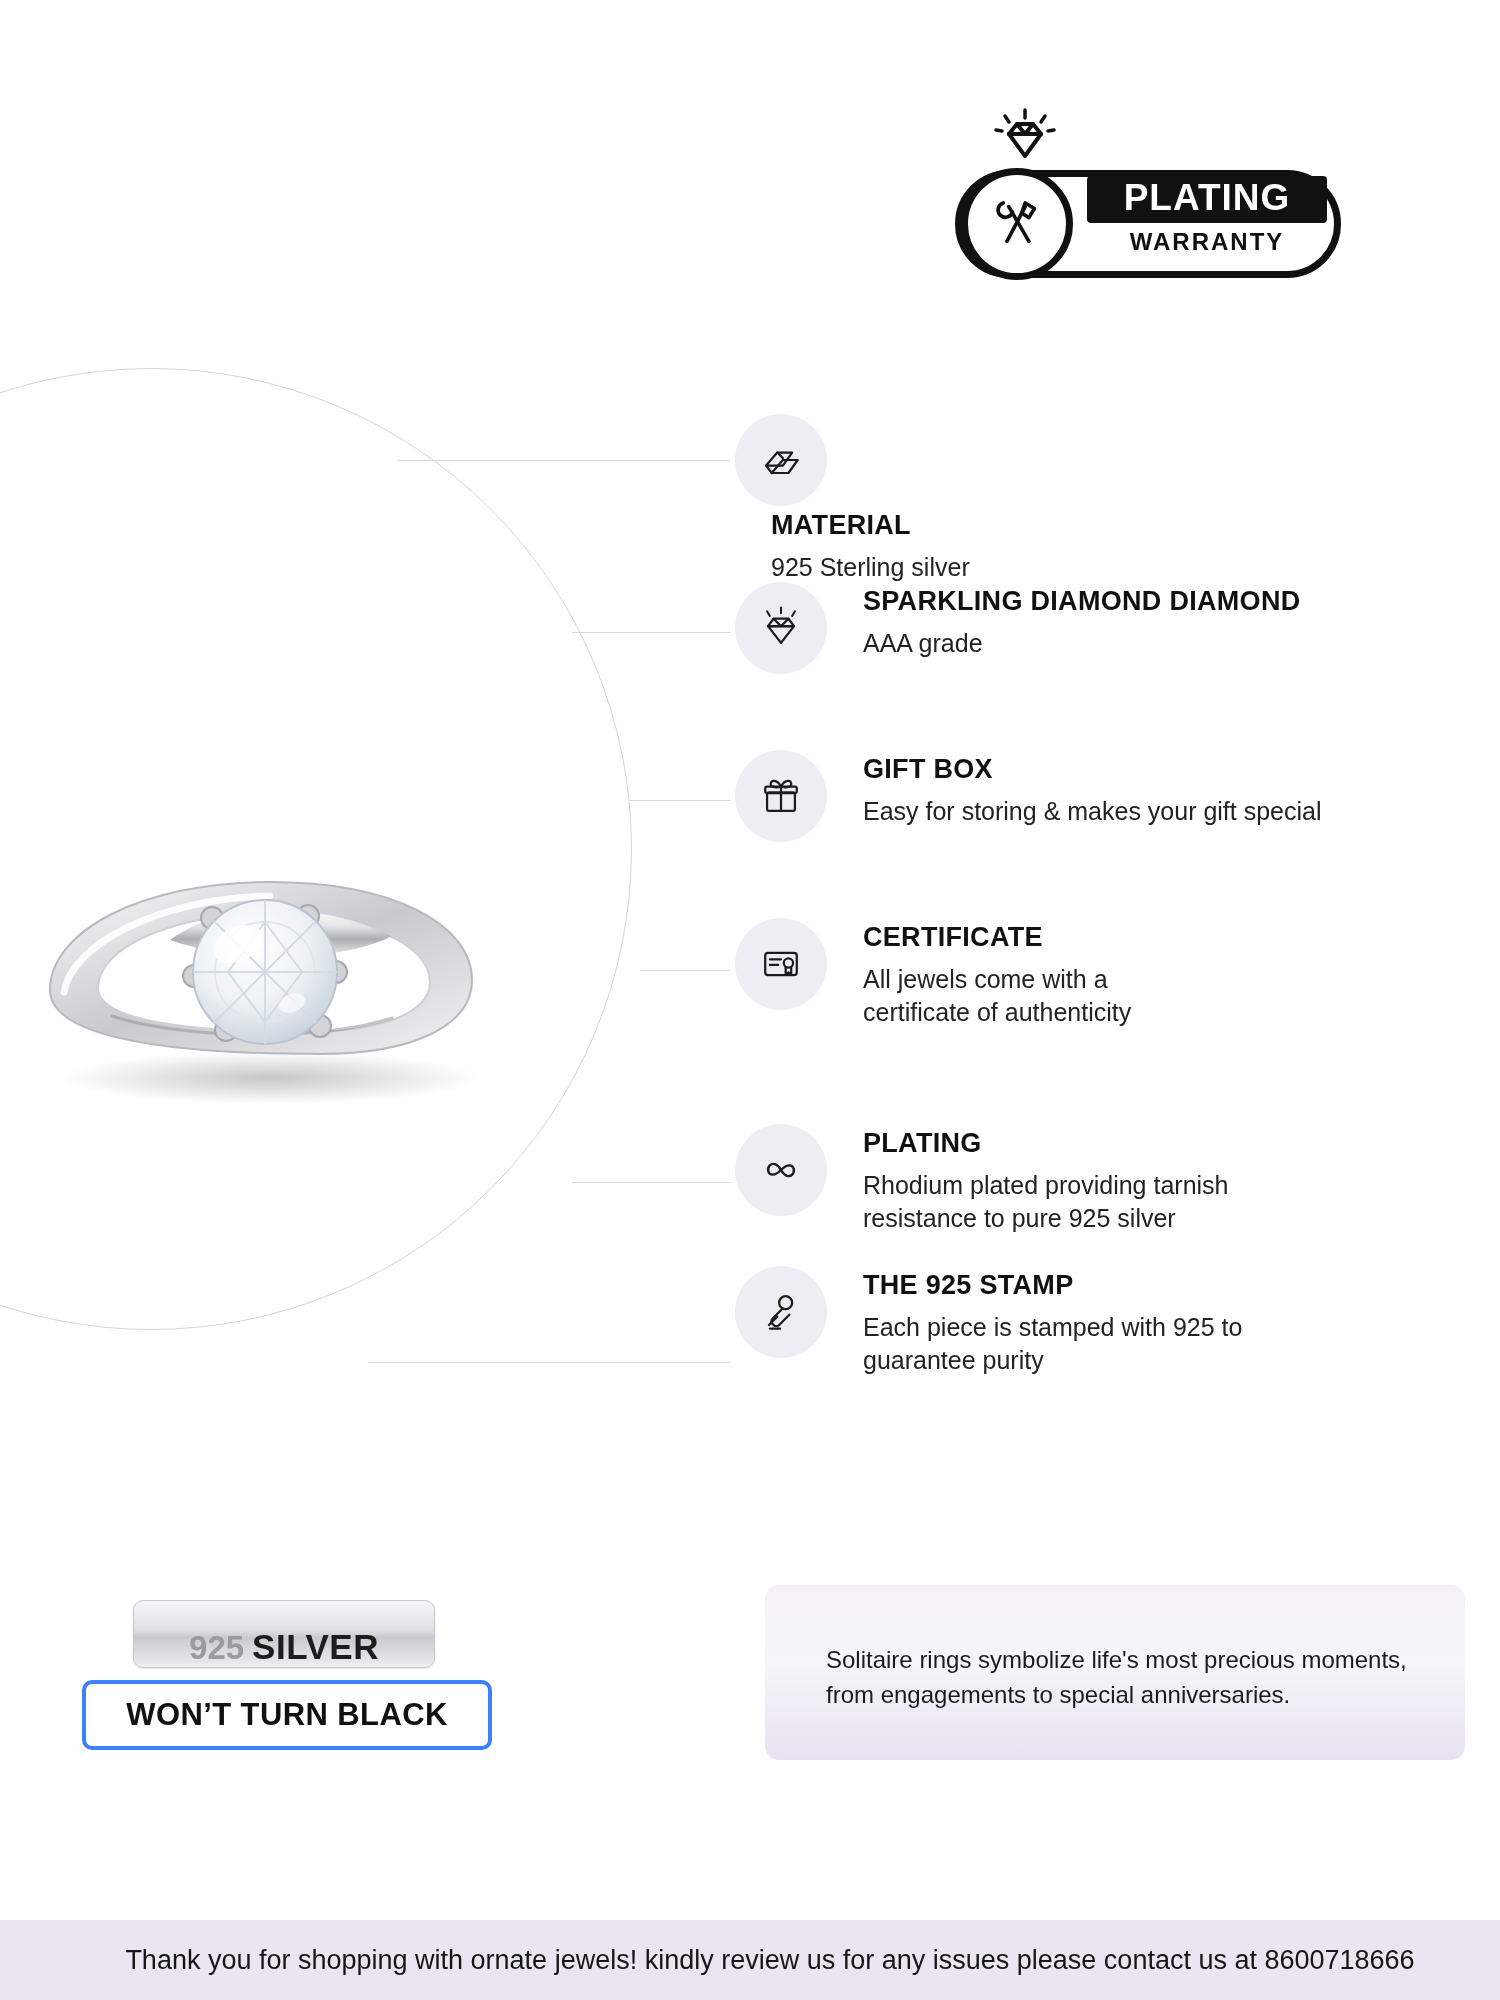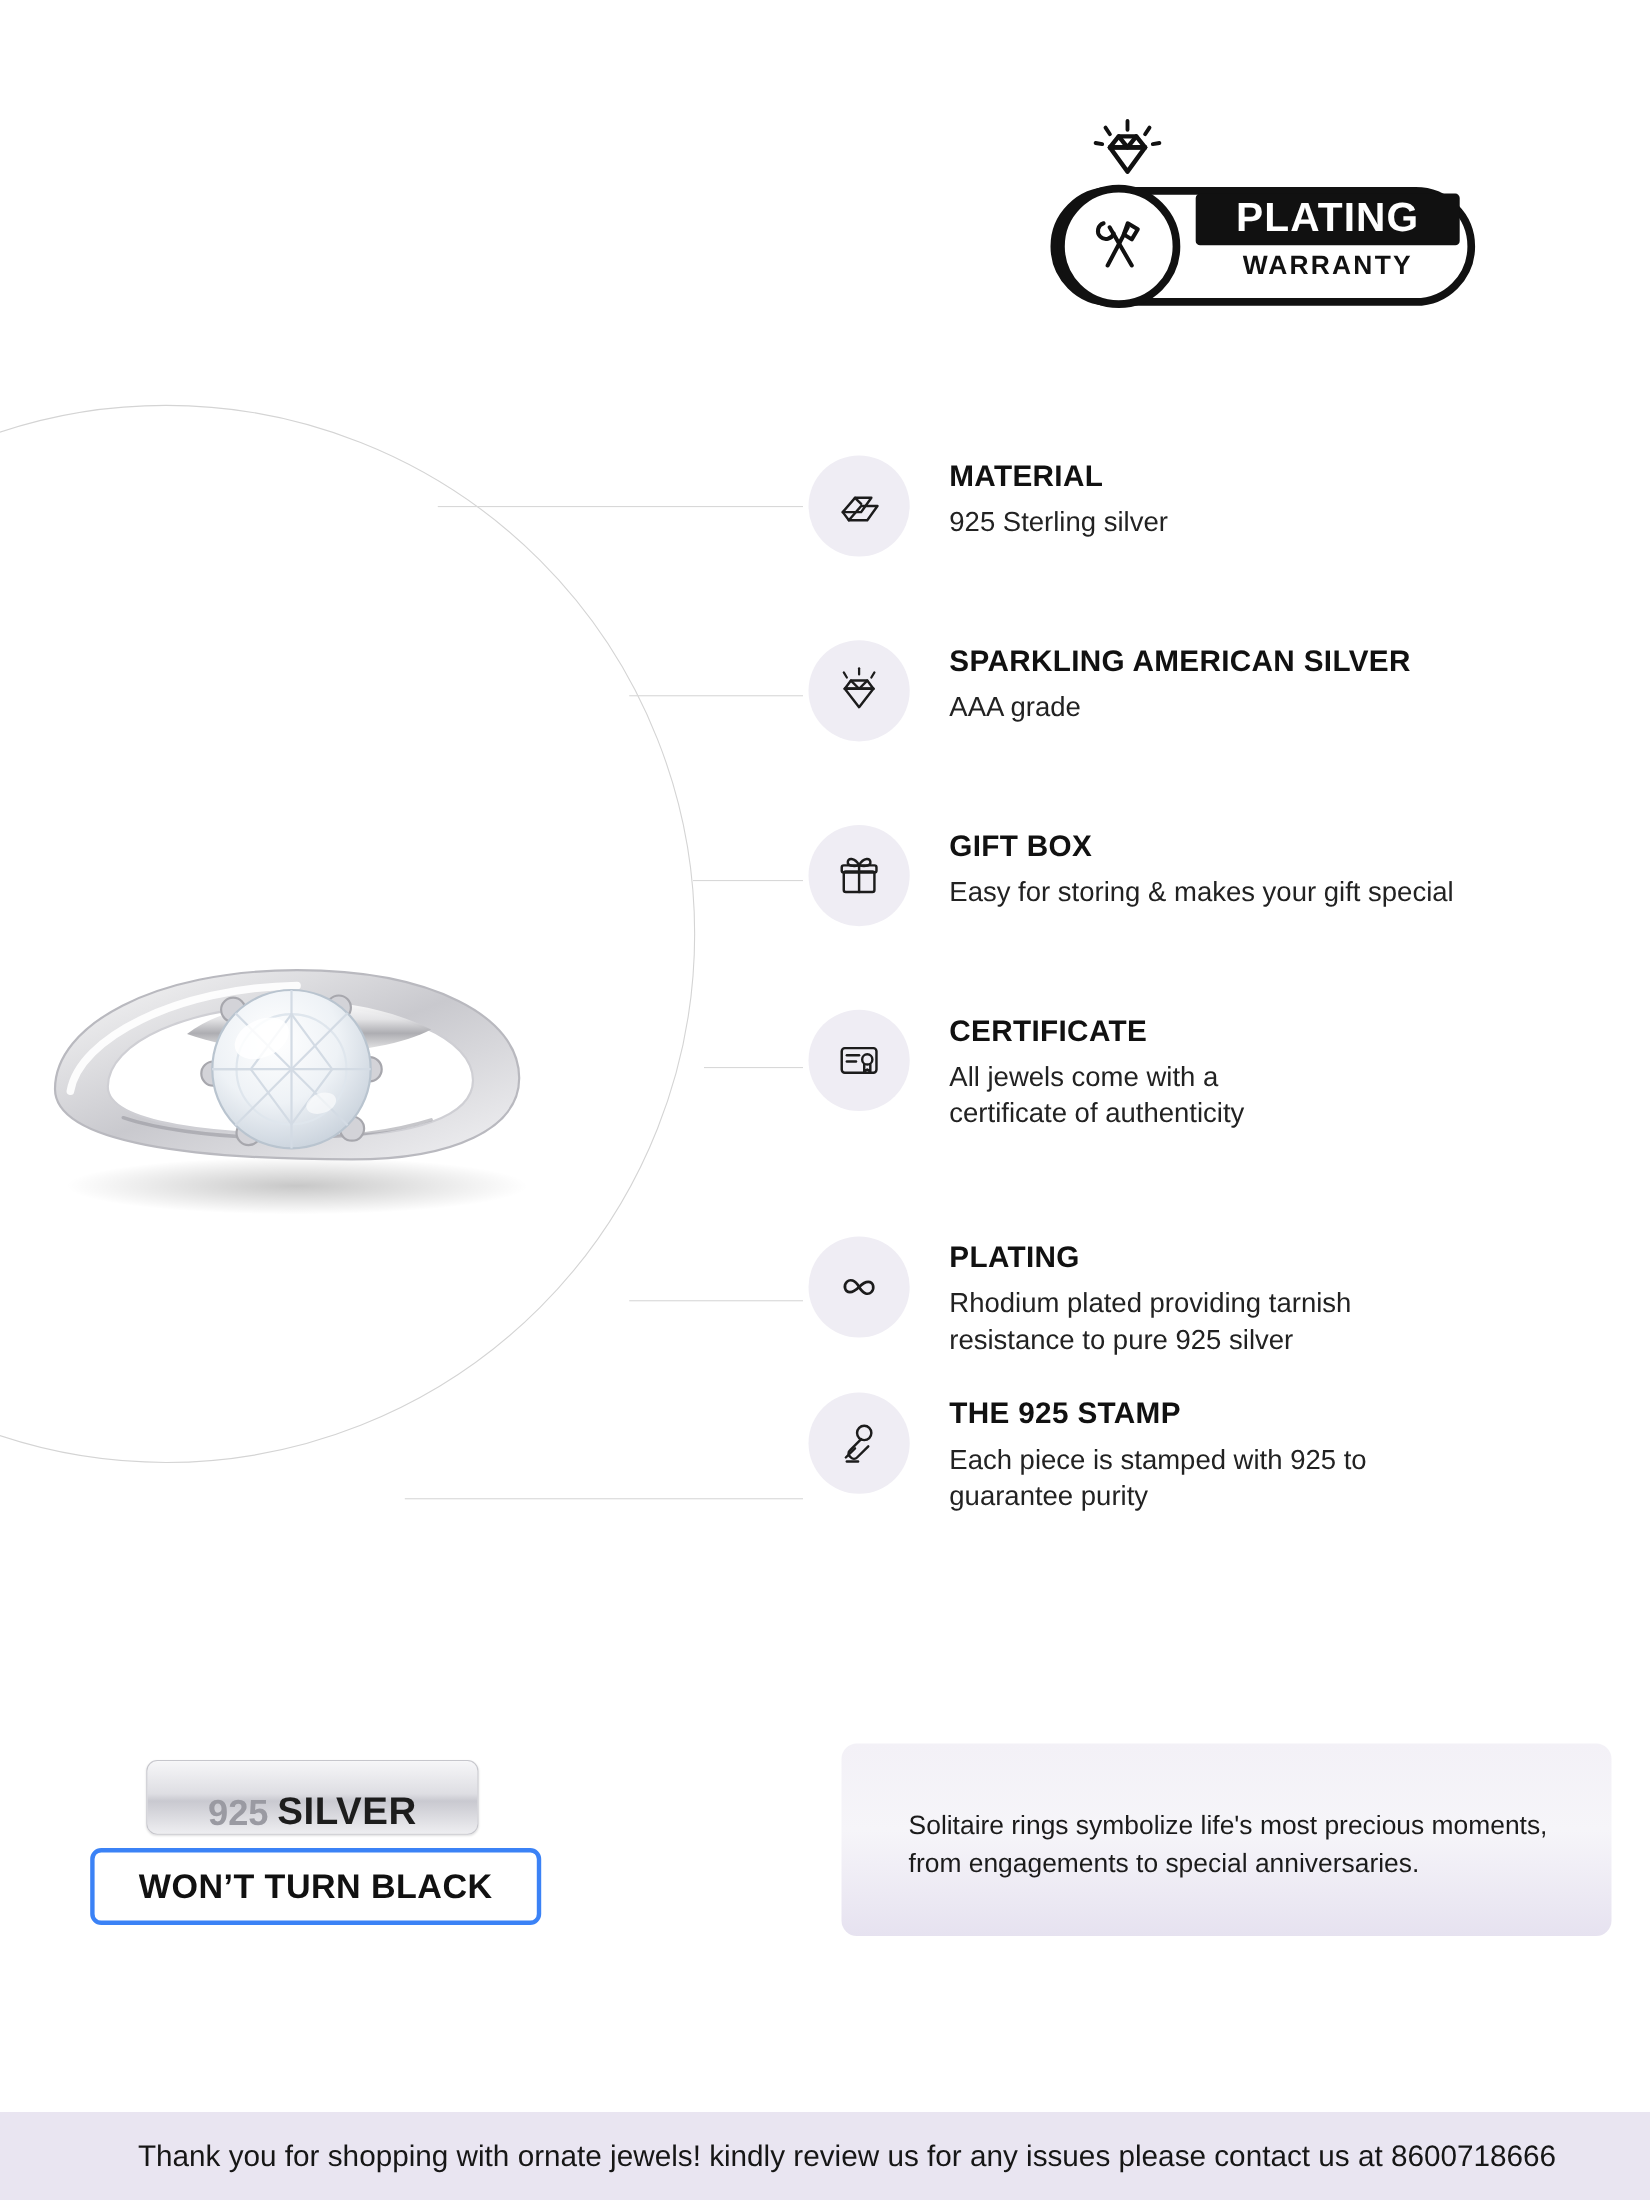--- a/index.html
+++ b/index.html
@@ -356,21 +356,21 @@
 
   <div class="connector" style="left:398px; top:460px; width:332px;"></div>
   <div class="connector" style="left:572px; top:632px; width:158px;"></div>
   <div class="connector" style="left:630px; top:800px; width:100px;"></div>
   <div class="connector" style="left:640px; top:970px; width:90px;"></div>
   <div class="connector" style="left:572px; top:1182px; width:158px;"></div>
   <div class="connector" style="left:368px; top:1362px; width:362px;"></div>
 
   <div class="features">
 
-    <div class="feature" style="top:24px;">
+    <div class="feature" style="top:24px;flex-direction:column;">
       <div class="feat-icon">
         <svg viewBox="0 0 56 56" width="52" height="52">
           <g fill="none" stroke="#1c1c1c" stroke-width="2.4" stroke-linejoin="round" stroke-linecap="round">
             <path d="M12 34 L24 20 L40 20 L30 34 Z"></path>
             <path d="M18 42 L30 28 L46 28 L36 42 Z"></path>
             <path d="M24 20 L30 26"></path>
             <path d="M12 34 L18 42"></path>
           </g>
         </svg>
       </div>
@@ -390,21 +390,21 @@
             <path d="M14 26 L42 26"></path>
           </g>
           <g stroke="#1c1c1c" stroke-width="2.2" stroke-linecap="round">
             <path d="M28 6 L28 12"></path>
             <path d="M13 10 L16 15"></path>
             <path d="M43 10 L40 15"></path>
           </g>
         </svg>
       </div>
       <div class="feat-text">
-        <div class="feat-title">SPARKLING AMERICAN SILVER</div>
+        <div class="feat-title">SPARKLING DIAMOND DIAMOND</div>
         <div class="feat-desc">AAA grade</div>
       </div>
     </div>
 
     <div class="feature" style="top:360px;">
       <div class="feat-icon">
         <svg viewBox="0 0 56 56" width="52" height="52">
           <g fill="none" stroke="#1c1c1c" stroke-width="2.4" stroke-linejoin="round" stroke-linecap="round">
             <rect x="13" y="24" width="30" height="20" rx="2"></rect>
             <rect x="11" y="18" width="34" height="7" rx="2"></rect>

